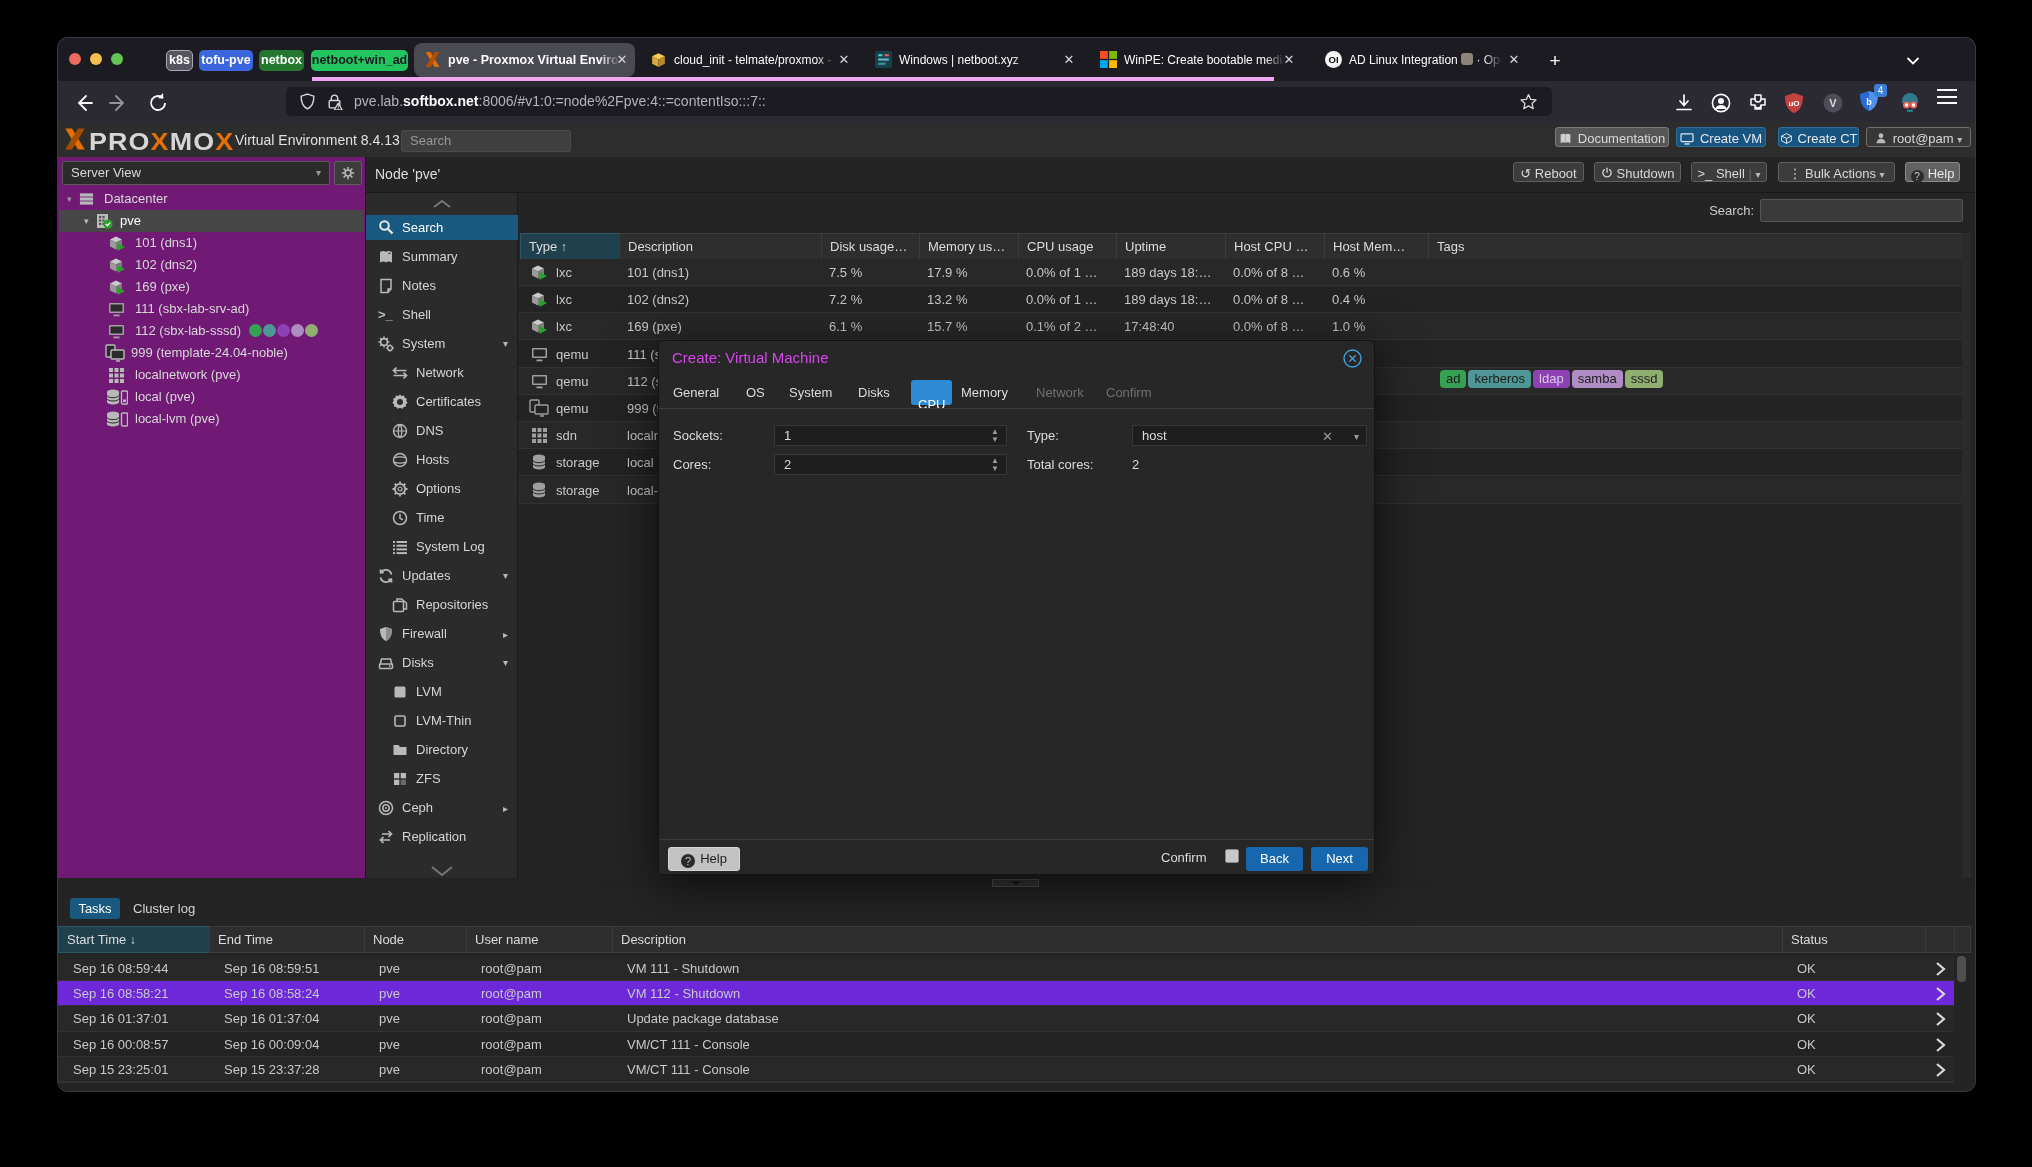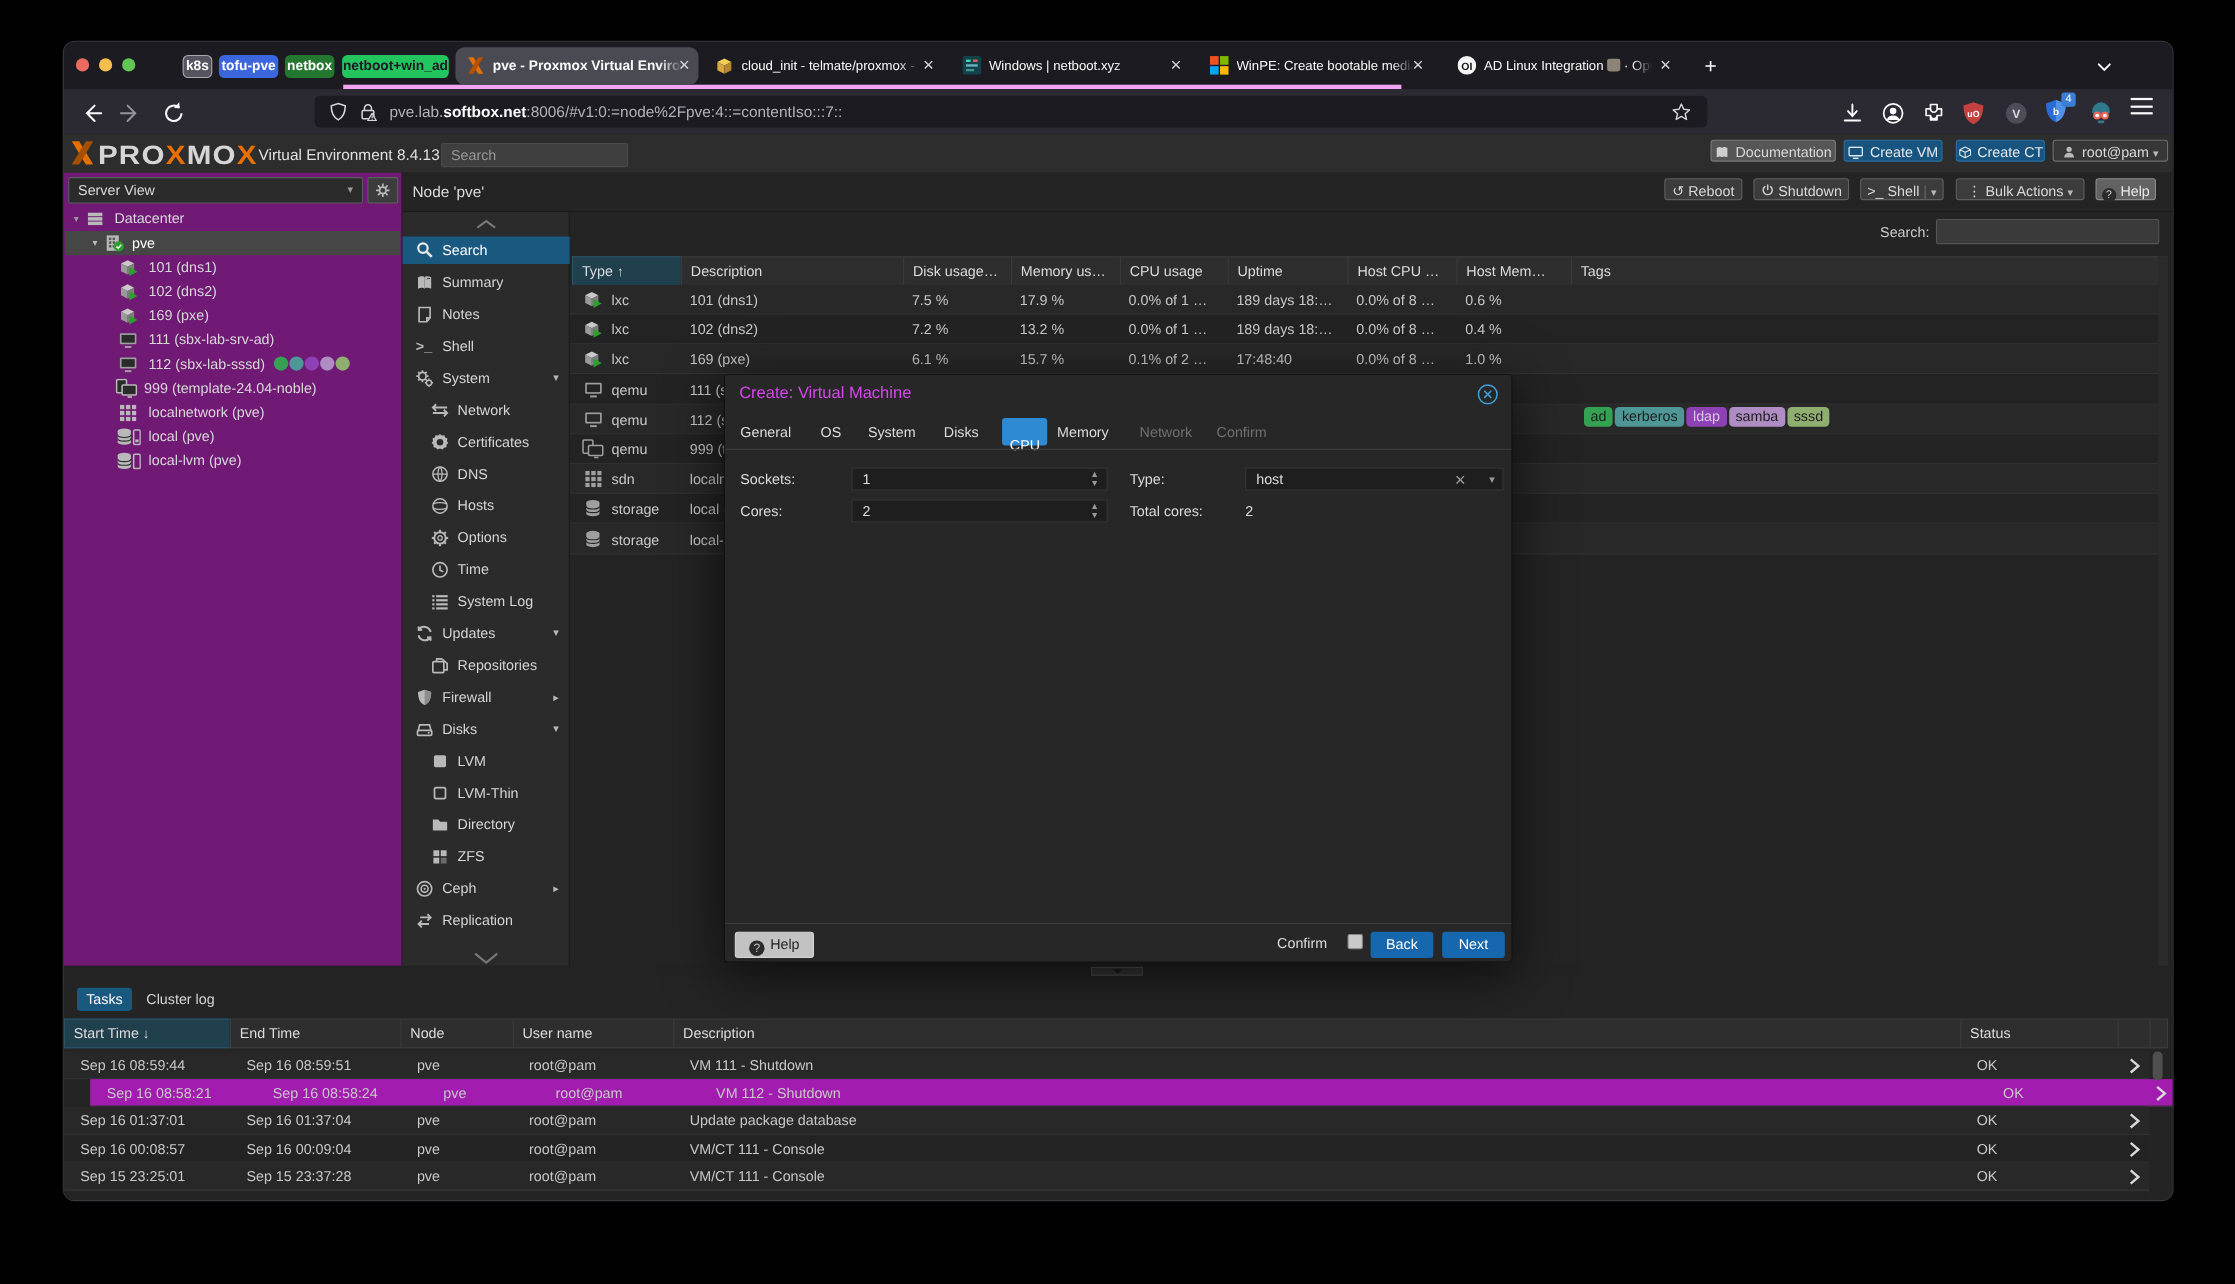--- a/index.html
+++ b/index.html
@@ -682,21 +682,21 @@
         <div class="td" style="left:15px; width:140px; line-height:25px;">Sep 16 08:59:44</div>
             <div class="td" style="left:166px; width:140px; line-height:25px;">Sep 16 08:59:51</div>
             <div class="td" style="left:321px; width:90px; line-height:25px;">pve</div>
             <div class="td" style="left:423px; width:130px; line-height:25px;">root@pam</div>
             <div class="td" style="left:569px; width:800px; line-height:25px;">VM 111 - Shutdown</div>
             <div class="td" style="left:1739px; width:140px; line-height:25px;">OK</div>
         <svg style="position:absolute; left:1874px; top:5px;" width="16" height="16" viewBox="0 0 16 16">
               <path d="M5 2 L12 8 L5 14" stroke="#d8d8d8" stroke-width="2.2" fill="none"></path>
             </svg>
       </div>
-      <div class="rowline" style="left:0; top:85.2px; width:1896px; height:25.2px; background:#a21caf;margin-left:24px;">
+      <div class="rowline" style="left:0; top:85.2px; width:1896px; height:25.2px; background:#6d28d9;">
         <div class="td" style="left:15px; width:140px; line-height:25px;">Sep 16 08:58:21</div>
             <div class="td" style="left:166px; width:140px; line-height:25px;">Sep 16 08:58:24</div>
             <div class="td" style="left:321px; width:90px; line-height:25px;">pve</div>
             <div class="td" style="left:423px; width:130px; line-height:25px;">root@pam</div>
             <div class="td" style="left:569px; width:800px; line-height:25px;">VM 112 - Shutdown</div>
             <div class="td" style="left:1739px; width:140px; line-height:25px;">OK</div>
         <svg style="position:absolute; left:1874px; top:5px;" width="16" height="16" viewBox="0 0 16 16">
               <path d="M5 2 L12 8 L5 14" stroke="#d8d8d8" stroke-width="2.2" fill="none"></path>
             </svg>
       </div>

